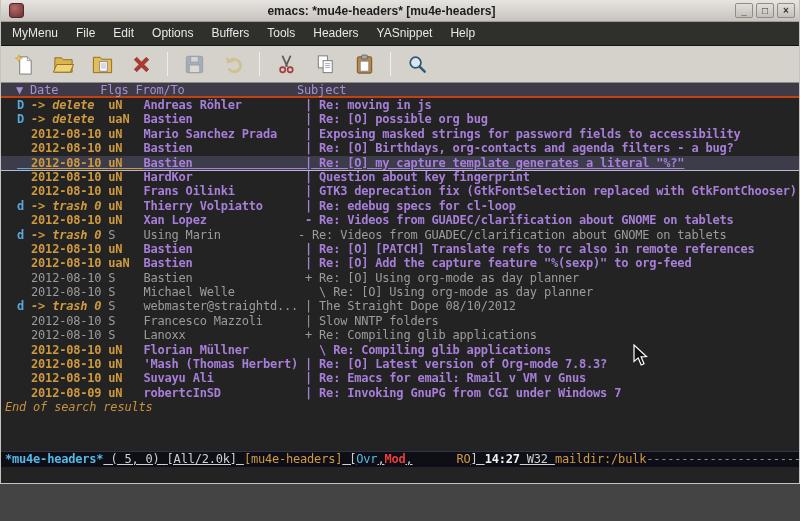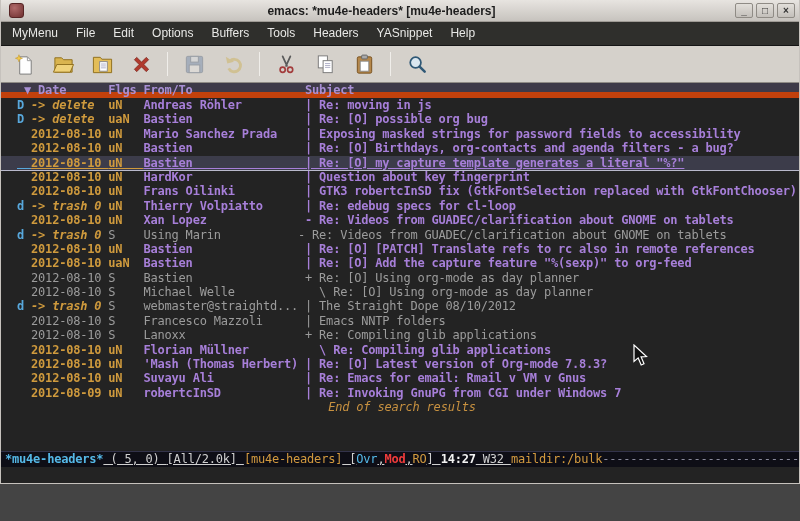--- a/index.html
+++ b/index.html
@@ -25,41 +25,41 @@
            font:12px "Liberation Sans",sans-serif;padding:0 2px;border-bottom:1px solid #151515;}
   .menu-item{padding:4px 9px 5px;}
   
   .toolbar{flex:0 0 37px;display:flex;align-items:center;background:#d5d1cb;padding:0 10px;gap:13px;
            border-bottom:1px solid #8f8b85;}
   .tool-button{width:26px;height:28px;display:flex;align-items:center;justify-content:center;}
   .tool-button.disabled{opacity:.35;}
   .tool-sep{width:1px;height:24px;background:#a9a59f;border-right:1px solid #f0eeea;}
   
   .buffer{flex:1;overflow:hidden;font-family:"DejaVu Sans Mono",monospace;font-size:12px;letter-spacing:-0.2px;}
-  .header-line{height:15px;line-height:15px;background:var(--header_bg);color:var(--header_fg);font-weight:bold;
-               white-space:pre;padding-left:16px;border-bottom:6px solid #c2410c;}
+  .header-line{height:15px;line-height:15px;background:var(--header_bg);color:var(--header_fg);font-weight:normal;
+               white-space:pre;padding-left:8px;border-bottom:2px solid #c2410c;}
   .row{height:14.4px;line-height:14.4px;white-space:pre;padding-left:16px;}
   .row .mark{color:var(--cyan);font-weight:bold;}
   .row.unread .date,.row.unread .flags{color:var(--orange);font-weight:bold;}
   .row.unread .from,.row.unread .subject{color:var(--purple);font-weight:bold;}
   .row.read .date,.row.read .flags,.row.read .from,.row.read .subject{color:var(--gray);}
   .row .date.marked{color:var(--orange);font-style:italic;font-weight:bold;}
   .row.current{background:var(--hl_bg);box-shadow:0 1px 0 #b9b9cc;}
   .row.current span{text-decoration:underline;}
-  .end-marker{color:var(--end_fg);font-style:italic;padding-left:4px;height:14.4px;line-height:14.4px;white-space:pre;text-align:center;}
+  .end-marker{color:var(--end_fg);font-style:italic;padding-left:4px;height:14.4px;line-height:14.4px;white-space:pre;}
   
   .modeline{flex:0 0 16px;background:var(--ml_bg);color:var(--ml_fg);font-family:"DejaVu Sans Mono",monospace;
             font-size:12px;letter-spacing:-0.2px;line-height:15px;white-space:pre;padding-left:4px;overflow:hidden;
             border-top:1px solid #33334a;}
   .ml-buffer{color:var(--ml_cyan);font-weight:bold;}
   .ml-plain{color:var(--ml_fg);text-decoration:underline;}
   .ml-mode{color:var(--ml_orange);}
   .ml-ovr{color:var(--ml_cyan);}
   .ml-mod{color:var(--ml_red);font-weight:bold;}
-  .ml-ro{color:var(--ml_orange);}
+  .ml-ro{color:var(--ml_orange);margin-left:44px;}
   .ml-time{color:#f2f2f2;font-weight:bold;}
   .ml-path{color:var(--ml_orange);font-weight:normal;}
   .ml-dashes{color:#88889a;}
   .echo{flex:0 0 16px;background:var(--bg);}
   .cursor{position:absolute;left:632px;top:344px;z-index:10;}
 </style>
 </head>
 <body>
 
 <div class="window">
@@ -159,30 +159,30 @@
 
   <div class="buffer">
     <div class="header-line"><span class="lead"> </span><span class="hcol">▼ Date      </span><span class="hcol">Flgs </span><span class="hcol">From/To                </span><span class="hcol">Subject</span></div>
     <div class="rows">
         <div class="row unread"><span class="mark">D </span><span class="date marked">-&gt; delete  </span><span class="flags">uN   </span><span class="from">Andreas Röhler         </span><span class="subject">| Re: moving in js</span></div>
         <div class="row unread"><span class="mark">D </span><span class="date marked">-&gt; delete  </span><span class="flags">uaN  </span><span class="from">Bastien                </span><span class="subject">| Re: [O] possible org bug</span></div>
         <div class="row unread"><span class="mark">  </span><span class="date">2012-08-10 </span><span class="flags">uN   </span><span class="from">Mario Sanchez Prada    </span><span class="subject">| Exposing masked strings for password fields to accessibility</span></div>
         <div class="row unread"><span class="mark">  </span><span class="date">2012-08-10 </span><span class="flags">uN   </span><span class="from">Bastien                </span><span class="subject">| Re: [O] Birthdays, org-contacts and agenda filters - a bug?</span></div>
         <div class="row unread current"><span class="mark">  </span><span class="date">2012-08-10 </span><span class="flags">uN   </span><span class="from">Bastien                </span><span class="subject">| Re: [O] my capture template generates a literal "%?"</span></div>
         <div class="row unread"><span class="mark">  </span><span class="date">2012-08-10 </span><span class="flags">uN   </span><span class="from">HardKor                </span><span class="subject">| Question about key fingerprint</span></div>
-        <div class="row unread"><span class="mark">  </span><span class="date">2012-08-10 </span><span class="flags">uN   </span><span class="from">Frans Oilinki          </span><span class="subject">| GTK3 robertcInSD fix (GtkFontSelection replaced with GtkFontChooser)</span></div>
+        <div class="row unread"><span class="mark">  </span><span class="date">2012-08-10 </span><span class="flags">uN   </span><span class="from">Frans Oilinki          </span><span class="subject">| GTK3 deprecation fix (GtkFontSelection replaced with GtkFontChooser)</span></div>
         <div class="row unread"><span class="mark">d </span><span class="date marked">-&gt; trash 0 </span><span class="flags">uN   </span><span class="from">Thierry Volpiatto      </span><span class="subject">| Re: edebug specs for cl-loop</span></div>
         <div class="row unread"><span class="mark">  </span><span class="date">2012-08-10 </span><span class="flags">uN   </span><span class="from">Xan Lopez              </span><span class="subject">- Re: Videos from GUADEC/clarification about GNOME on tablets</span></div>
         <div class="row read"><span class="mark">d </span><span class="date marked">-&gt; trash 0 </span><span class="flags">S    </span><span class="from">Using Marin           </span><span class="subject">- Re: Videos from GUADEC/clarification about GNOME on tablets</span></div>
         <div class="row unread"><span class="mark">  </span><span class="date">2012-08-10 </span><span class="flags">uN   </span><span class="from">Bastien                </span><span class="subject">| Re: [O] [PATCH] Translate refs to rc also in remote references</span></div>
         <div class="row unread"><span class="mark">  </span><span class="date">2012-08-10 </span><span class="flags">uaN  </span><span class="from">Bastien                </span><span class="subject">| Re: [O] Add the capture feature "%(sexp)" to org-feed</span></div>
         <div class="row read"><span class="mark">  </span><span class="date">2012-08-10 </span><span class="flags">S    </span><span class="from">Bastien                </span><span class="subject">+ Re: [O] Using org-mode as day planner</span></div>
         <div class="row read"><span class="mark">  </span><span class="date">2012-08-10 </span><span class="flags">S    </span><span class="from">Michael Welle          </span><span class="subject">  \ Re: [O] Using org-mode as day planner</span></div>
         <div class="row read"><span class="mark">d </span><span class="date marked">-&gt; trash 0 </span><span class="flags">S    </span><span class="from">webmaster@straightd... </span><span class="subject">| The Straight Dope 08/10/2012</span></div>
-        <div class="row read"><span class="mark">  </span><span class="date">2012-08-10 </span><span class="flags">S    </span><span class="from">Francesco Mazzoli      </span><span class="subject">| Emacs NNTP folders</span></div>
+        <div class="row read"><span class="mark">  </span><span class="date">2012-08-10 </span><span class="flags">S    </span><span class="from">Francesco Mazzoli      </span><span class="subject">| Slow NNTP folders</span></div>
         <div class="row read"><span class="mark">  </span><span class="date">2012-08-10 </span><span class="flags">S    </span><span class="from">Lanoxx                 </span><span class="subject">+ Re: Compiling glib applications</span></div>
         <div class="row unread"><span class="mark">  </span><span class="date">2012-08-10 </span><span class="flags">uN   </span><span class="from">Florian Müllner        </span><span class="subject">  \ Re: Compiling glib applications</span></div>
         <div class="row unread"><span class="mark">  </span><span class="date">2012-08-10 </span><span class="flags">uN   </span><span class="from">'Mash (Thomas Herbert) </span><span class="subject">| Re: [O] Latest version of Org-mode 7.8.3?</span></div>
         <div class="row unread"><span class="mark">  </span><span class="date">2012-08-10 </span><span class="flags">uN   </span><span class="from">Suvayu Ali             </span><span class="subject">| Re: Emacs for email: Rmail v VM v Gnus</span></div>
         <div class="row unread"><span class="mark">  </span><span class="date">2012-08-09 </span><span class="flags">uN   </span><span class="from">robertcInSD            </span><span class="subject">| Re: Invoking GnuPG from CGI under Windows 7</span></div>
       </div>
     <div class="end-marker">End of search results</div>
   </div>
 
   <div class="modeline"><span class="ml-buffer">*mu4e-headers*</span><span class="ml-plain"> ( 5, 0) </span><span class="ml-plain">[All/2.0k] </span><span class="ml-mode">[mu4e-headers]</span><span class="ml-plain"> [</span><span class="ml-ovr">Ovr</span><span class="ml-plain">,</span><span class="ml-mod">Mod</span><span class="ml-plain">,</span><span class="ml-ro">RO</span><span class="ml-plain">] </span><span class="ml-time">14:27</span><span class="ml-plain"> W32 </span><span class="ml-path">maildir:/bulk</span><span class="ml-dashes">--------------------------------------------</span></div>

